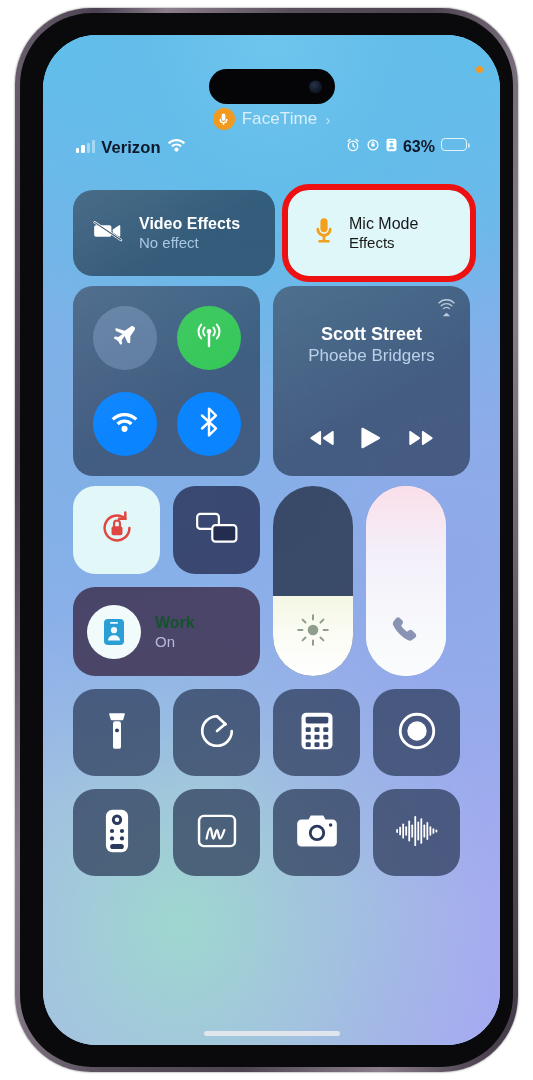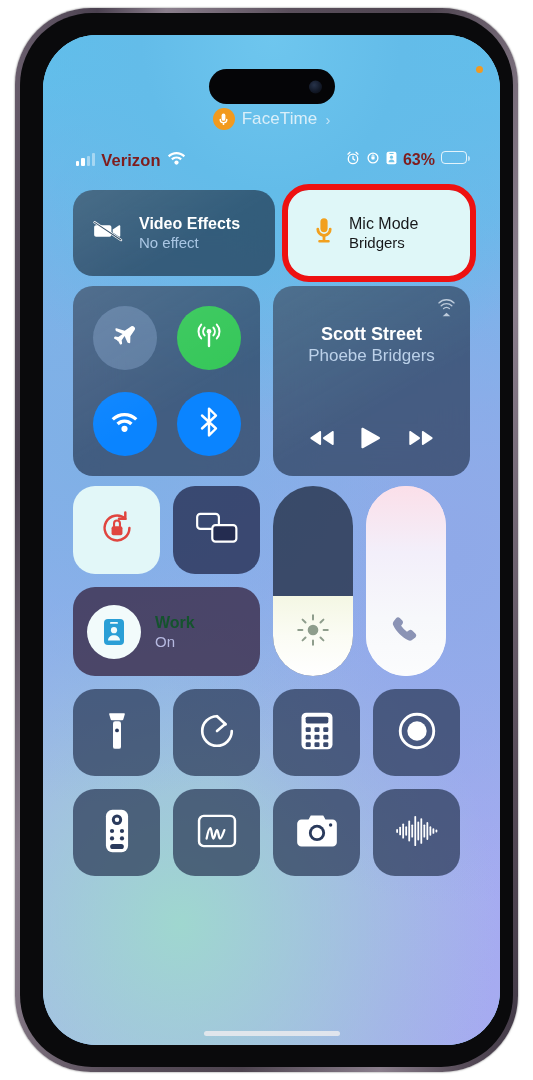--- a/index.html
+++ b/index.html
@@ -79,23 +79,23 @@
     width:22px; height:22px; border-radius:50%;
     background:#f29a1f; display:flex; align-items:center; justify-content:center;
   }
   #facetime-label{
     font-size:17px; color:#e4f3fb; letter-spacing:.1px; opacity:.92;
   }
   #facetime-chevron{ color:#dceefa; font-size:15px; opacity:.8; margin-left:1px; }
 
   
   #status-bar{
-    position:absolute; left:0; right:0; top:113px; height:24px;
+    position:absolute; left:0; right:0; top:100px; height:24px;
     display:flex; align-items:center; justify-content:space-between;
-    padding:0 33px; color:#7f1d1d;
+    padding:0 33px; color:#0f172a;
   }
   #status-left{ display:flex; align-items:center; gap:6px; }
   #status-right{ display:flex; align-items:flex-start; gap:6px; }
   #carrier-name{ font-size:16.5px; font-weight:600; letter-spacing:.1px; }
   .sig-bars{ display:flex; align-items:flex-end; gap:2px; height:12px; }
   .sig-bars i{ display:block; width:3.3px; border-radius:1px; background:#fff; }
   .sig-bars i.off{ opacity:.42; }
   #battery-percent{ font-size:16px; font-weight:600; }
   #battery-shell{
     width:26px; height:13px; border:1.6px solid rgba(255,255,255,.82);
@@ -306,21 +306,21 @@
         <div id="mic-mode-wrapper">
           <div id="mic-mode-tile">
             <span>
               <svg width="20" height="28" viewBox="0 0 20 28" fill="#f2a01e">
                 <rect x="6.4" y="1.2" width="7.2" height="14" rx="3.6"></rect>
                 <path d="M2.4 12.2a1.4 1.4 0 0 1 2.8 0 4.8 4.8 0 0 0 9.6 0 1.4 1.4 0 0 1 2.8 0 7.6 7.6 0 0 1-6.2 7.46V23h3.2a1.2 1.2 0 0 1 0 2.4H5.4a1.2 1.2 0 0 1 0-2.4h3.2v-3.34a7.6 7.6 0 0 1-6.2-7.46z"></path>
               </svg>
             </span>
             <span class="tile-texts">
               <span class="tile-title">Mic Mode</span>
-              <span class="tile-sub">Bridgers</span>
+              <span class="tile-sub">Effects</span>
             </span>
           </div>
           <div id="mic-mode-highlight"></div>
         </div>
       </div>
 
       <div class="cc-row" id="row-connect">
 
         <div class="module" id="connectivity-module">
           <div class="conn-grid">

